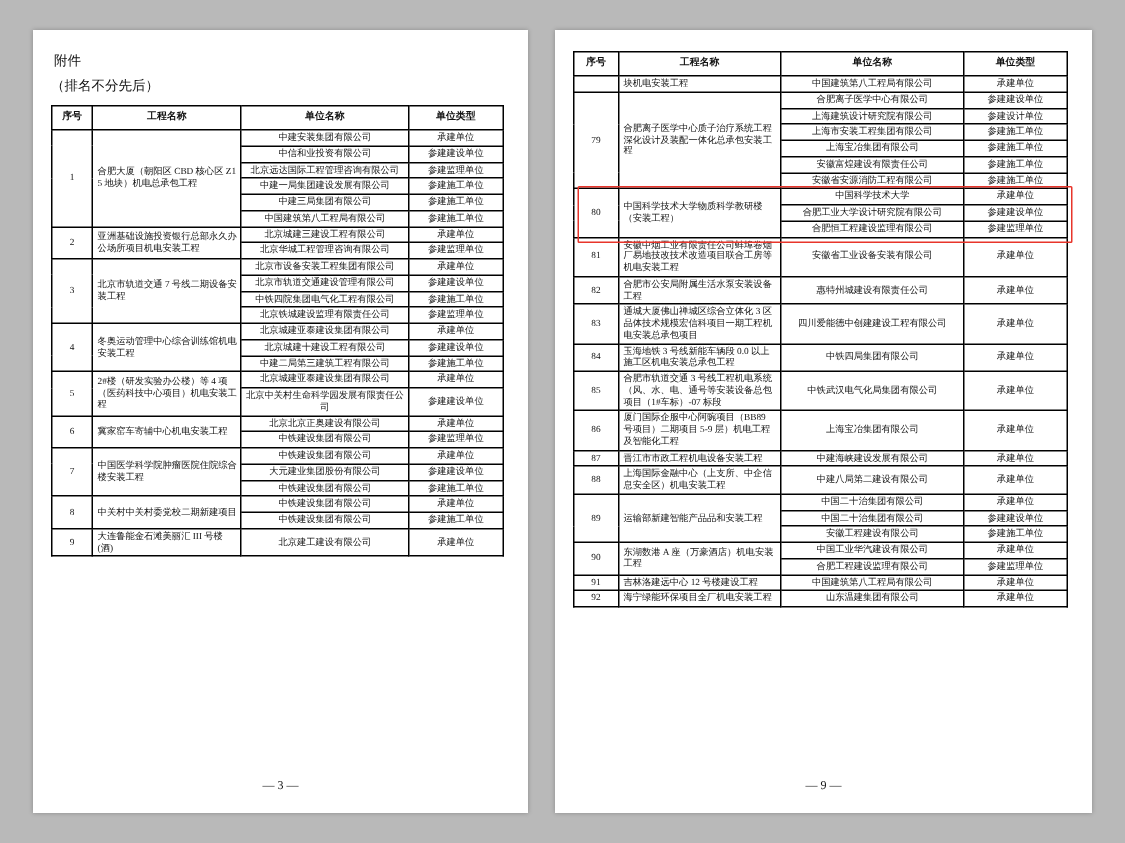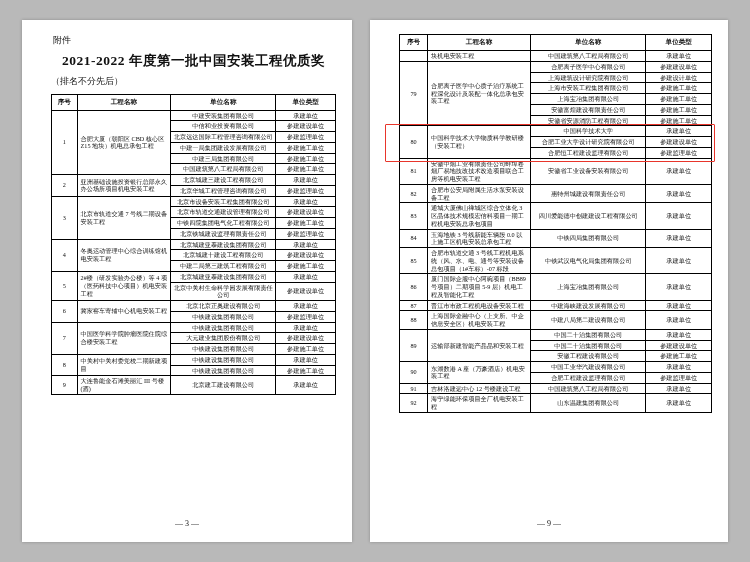--- a/index.html
+++ b/index.html
@@ -1,41 +1,40 @@
 <!DOCTYPE html>
 <html><head>
 <meta charset="utf-8">
 <style>
   html,body{margin:0;padding:0;background:#b9b9b9;}
   body{width:750px;height:562px;font-family:"Liberation Serif",serif;}
   .page{position:absolute;background:#fff;box-shadow:0 0 3px rgba(0,0,0,.25);}
   #page-left{left:22px;top:20px;width:330px;height:522px;}
   #page-right{left:370px;top:20px;width:358px;height:522px;}
-  .inner{padding:14px 16px 8px 29px;box-sizing:border-box;height:100%;position:relative;}
+  .inner{padding:14px 16px 8px 12px;box-sizing:border-box;height:100%;position:relative;}
   .attach{font-size:9px;color:#111;margin:0 0 4px 2px;}
   .doc-title{text-align:center;font-size:13.5px;font-weight:bold;line-height:1.45;color:#111;margin:4px 0 2px;letter-spacing:.5px;}
   .doc-sub{text-align:left;font-size:9px;color:#111;margin:4px 0 6px;}
   table{border-collapse:collapse;width:100%;table-layout:fixed;}
   td,th{border:1px solid #000;font-size:6.2px;line-height:1.25;color:#111;padding:1px 2px;text-align:center;vertical-align:middle;word-break:break-all;}
   th{font-weight:bold;font-size:6.6px;height:13px;}
   .c-no{width:9%;}
   .c-proj{width:33%;}
   .c-unit{width:37%;}
   .c-type{width:21%;}
   td.left{text-align:left;padding-left:3px;}
   .pagenum{position:absolute;bottom:14px;left:0;width:100%;text-align:center;font-size:8px;color:#111;}
   .hl-box{position:absolute;border:1.6px solid #e8352b;border-radius:1px;pointer-events:none;}
 </style>
 </head>
 <body>
 
 <div class="page" id="page-left">
   <div class="inner">
     <div class="attach">附件</div>
-    <div class="doc-title">2021-2022 年度第一批中国安装工程优质奖</div>
     <div class="doc-sub">（排名不分先后）</div>
     <table>
       <colgroup>
           <col class="c-no">
           <col class="c-proj">
           <col class="c-unit">
           <col class="c-type">
         </colgroup>
       <thead>
           <tr>

